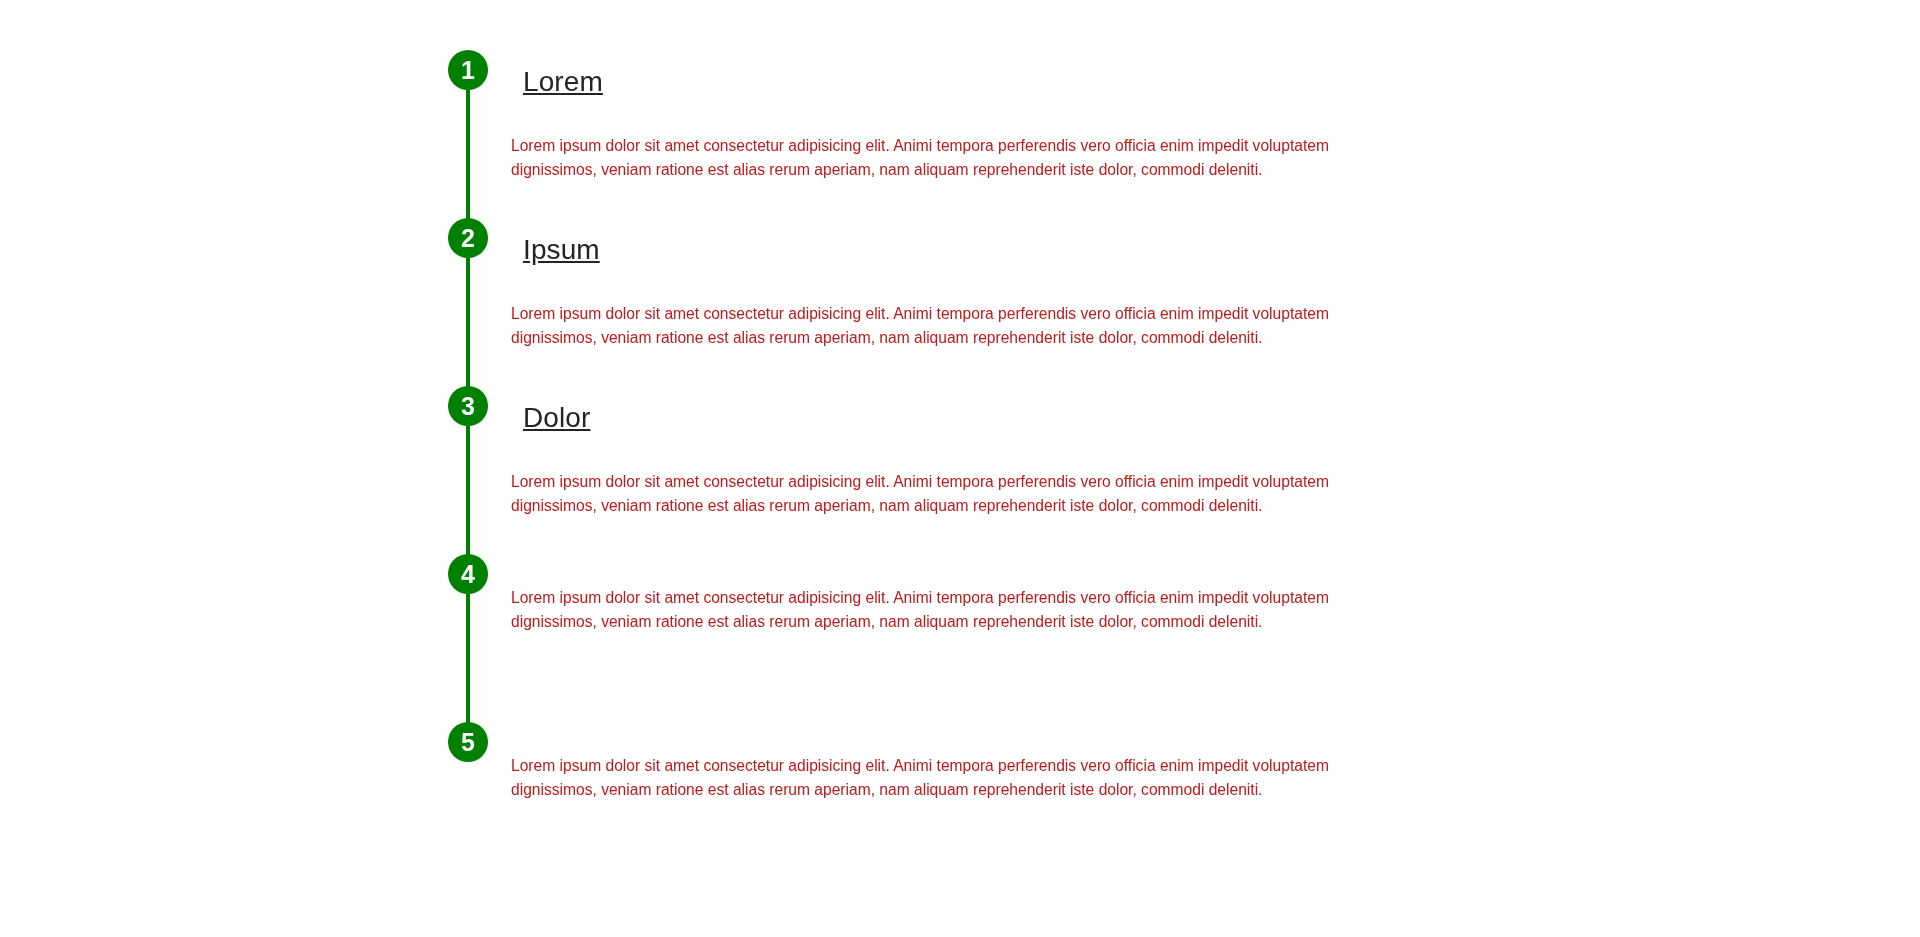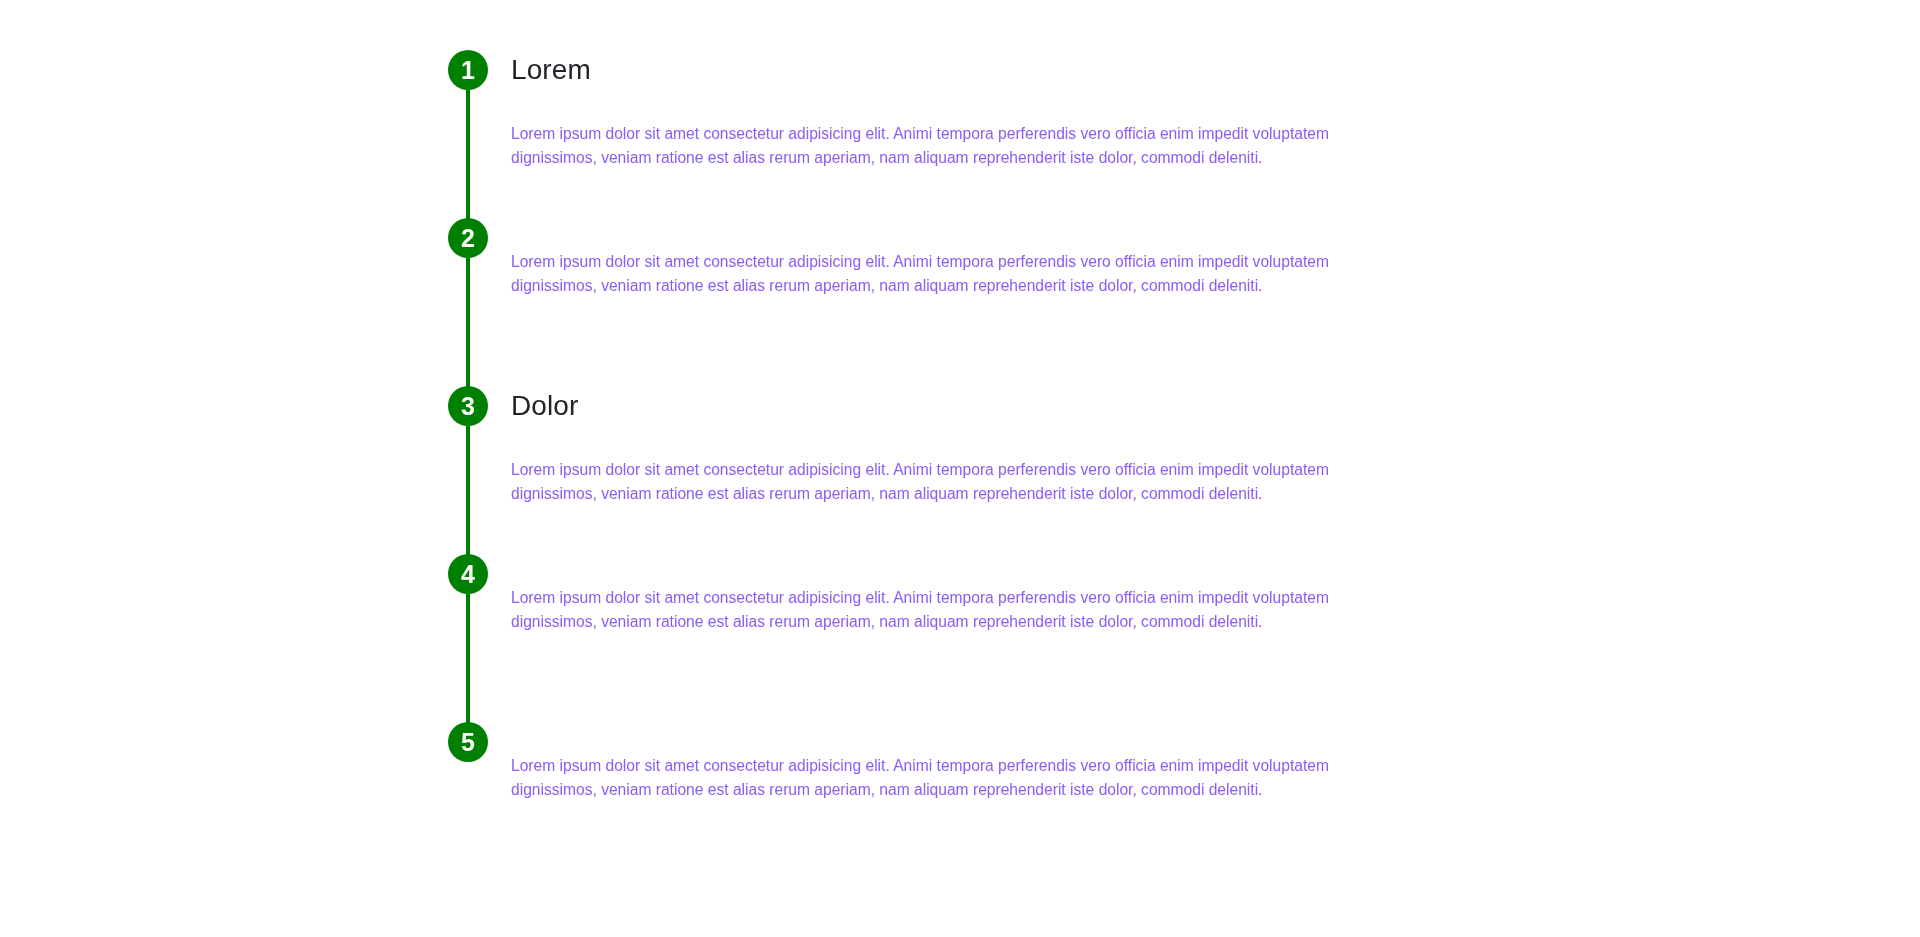--- a/index.html
+++ b/index.html
@@ -53,32 +53,33 @@
       text-align: center;
       z-index: 2;
     }
     .step-content {
       position: absolute;
       left: 63px;
       top: 0;
       width: 870px;
     }
     .step-title {
-      margin: 0;
+      margin: 12px;
       font-size: 28px;
       font-weight: normal;
       line-height: 40px;
       color: #212529;
       letter-spacing: 0.1px;
+      text-decoration: underline;
     }
     .step-text {
       margin: 32px 0 0 0;
       font-size: 15.6px;
       line-height: 23.5px;
-      color: #8b5cf6;
+      color: #b91c1c;
       width: 870px;
     }
   </style>
 </head>
 <body>
 
 <div class="timeline">
 
   <div class="step">
     <div class="step-line"></div>
@@ -86,20 +87,21 @@
     <div class="step-content">
       <h2 class="step-title">Lorem</h2>
       <p class="step-text">Lorem ipsum dolor sit amet consectetur adipisicing elit. Animi tempora perferendis vero officia enim impedit voluptatem dignissimos, veniam ratione est alias rerum aperiam, nam aliquam reprehenderit iste dolor, commodi deleniti.</p>
     </div>
   </div>
 
   <div class="step">
     <div class="step-line"></div>
     <div class="step-circle">2</div>
     <div class="step-content">
+      <h2 class="step-title">Ipsum</h2>
       <p class="step-text">Lorem ipsum dolor sit amet consectetur adipisicing elit. Animi tempora perferendis vero officia enim impedit voluptatem dignissimos, veniam ratione est alias rerum aperiam, nam aliquam reprehenderit iste dolor, commodi deleniti.</p>
     </div>
   </div>
 
   <div class="step">
     <div class="step-line"></div>
     <div class="step-circle">3</div>
     <div class="step-content">
       <h2 class="step-title">Dolor</h2>
       <p class="step-text">Lorem ipsum dolor sit amet consectetur adipisicing elit. Animi tempora perferendis vero officia enim impedit voluptatem dignissimos, veniam ratione est alias rerum aperiam, nam aliquam reprehenderit iste dolor, commodi deleniti.</p>

